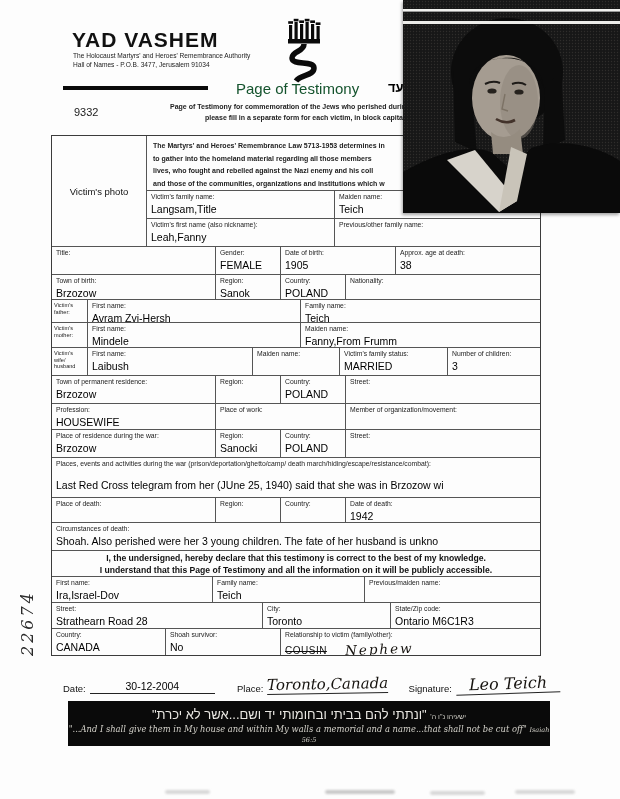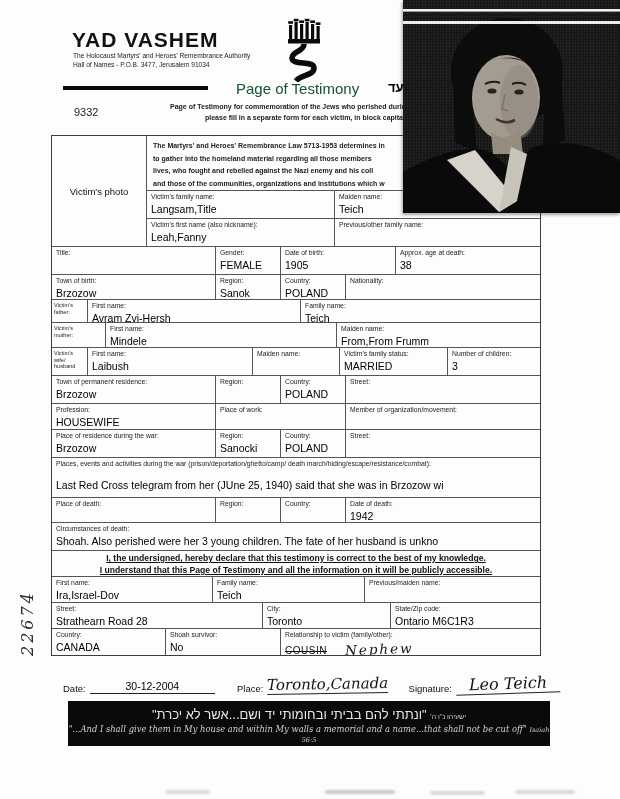--- a/index.html
+++ b/index.html
@@ -18,21 +18,21 @@
   .form{left:51px;top:135px;width:490px;border:1.5px solid #3c3c3c;box-sizing:border-box;position:absolute;}
   .row{display:flex;border-top:1px solid #555;box-sizing:border-box;}
   .row.nt{border-top:none;}
   .cell{box-sizing:border-box;border-left:1px solid #555;padding:2px 4px;overflow:hidden;}
   .cell.fc{border-left:none;}
   .lbl{font-size:6.8px;color:#1c1c1c;line-height:8.5px;}
   .val{font-size:10.5px;color:#000;line-height:12px;margin-top:1px;white-space:nowrap;}
   .side{width:35px;font-size:5.6px;color:#222;padding:2px 2px;line-height:6.5px;box-sizing:border-box;overflow:hidden;}
   .photocell{width:95px;display:flex;align-items:center;justify-content:center;font-size:9.5px;color:#111;border-right:1px solid #555;box-sizing:border-box;}
   .law{font-size:7px;font-weight:bold;color:#222;line-height:12.5px;padding:4px 6px;height:55px;box-sizing:border-box;border-bottom:1px solid #555;white-space:nowrap;overflow:hidden;}
-  .decl{font-size:8.6px;font-weight:bold;text-align:center;color:#111;line-height:11.5px;padding-top:2px;text-decoration:underline;}
+  .decl{font-size:8.6px;font-weight:bold;text-align:center;color:#111;line-height:11.5px;padding-top:2px;}
   .struck{text-decoration:line-through;font-size:10px;color:#111;letter-spacing:0.5px;}
   .hand{font-family:"DejaVu Serif",serif;font-style:italic;color:#16130f;}
   
   .photo{left:403px;top:0;width:217px;height:213px;z-index:6;box-shadow:-1px 2px 3px rgba(0,0,0,.35);}
   
   .dateline{left:63px;top:660px;width:497px;height:34px;display:flex;align-items:flex-end;}
   .flab{font-size:9.5px;color:#111;margin-right:4px;}
   .uline{border-bottom:1.3px solid #222;text-align:center;}
   
   .banner{left:68px;top:701px;width:482px;height:45px;background:#0a0a0a;text-align:center;color:#e9e7e2;z-index:2;}
@@ -158,29 +158,29 @@
       <div class="cell" style="width:213px;">
         <div class="lbl">First name:</div>
           <div class="val">Avram Zvi-Hersh</div>
       </div>
       <div class="cell" style="flex:1;">
         <div class="lbl">Family name:</div>
           <div class="val">Teich</div>
       </div>
     </div>
 
-    <div class="row" style="height:25px;gap:18px;">
+    <div class="row" style="height:25px;">
       <div class="side">Victim's mother:</div>
       <div class="cell" style="width:213px;">
         <div class="lbl">First name:</div>
           <div class="val">Mindele</div>
       </div>
       <div class="cell" style="flex:1;">
         <div class="lbl">Maiden name:</div>
-          <div class="val">From,From Frumm</div>
+          <div class="val">Fanny,From Frumm</div>
       </div>
     </div>
 
     <div class="row" style="height:28px;">
       <div class="side">Victim's wife/ husband</div>
       <div class="cell" style="width:165px;">
         <div class="lbl">First name:</div>
           <div class="val">Laibush</div>
       </div>
       <div class="cell" style="width:87px;">

